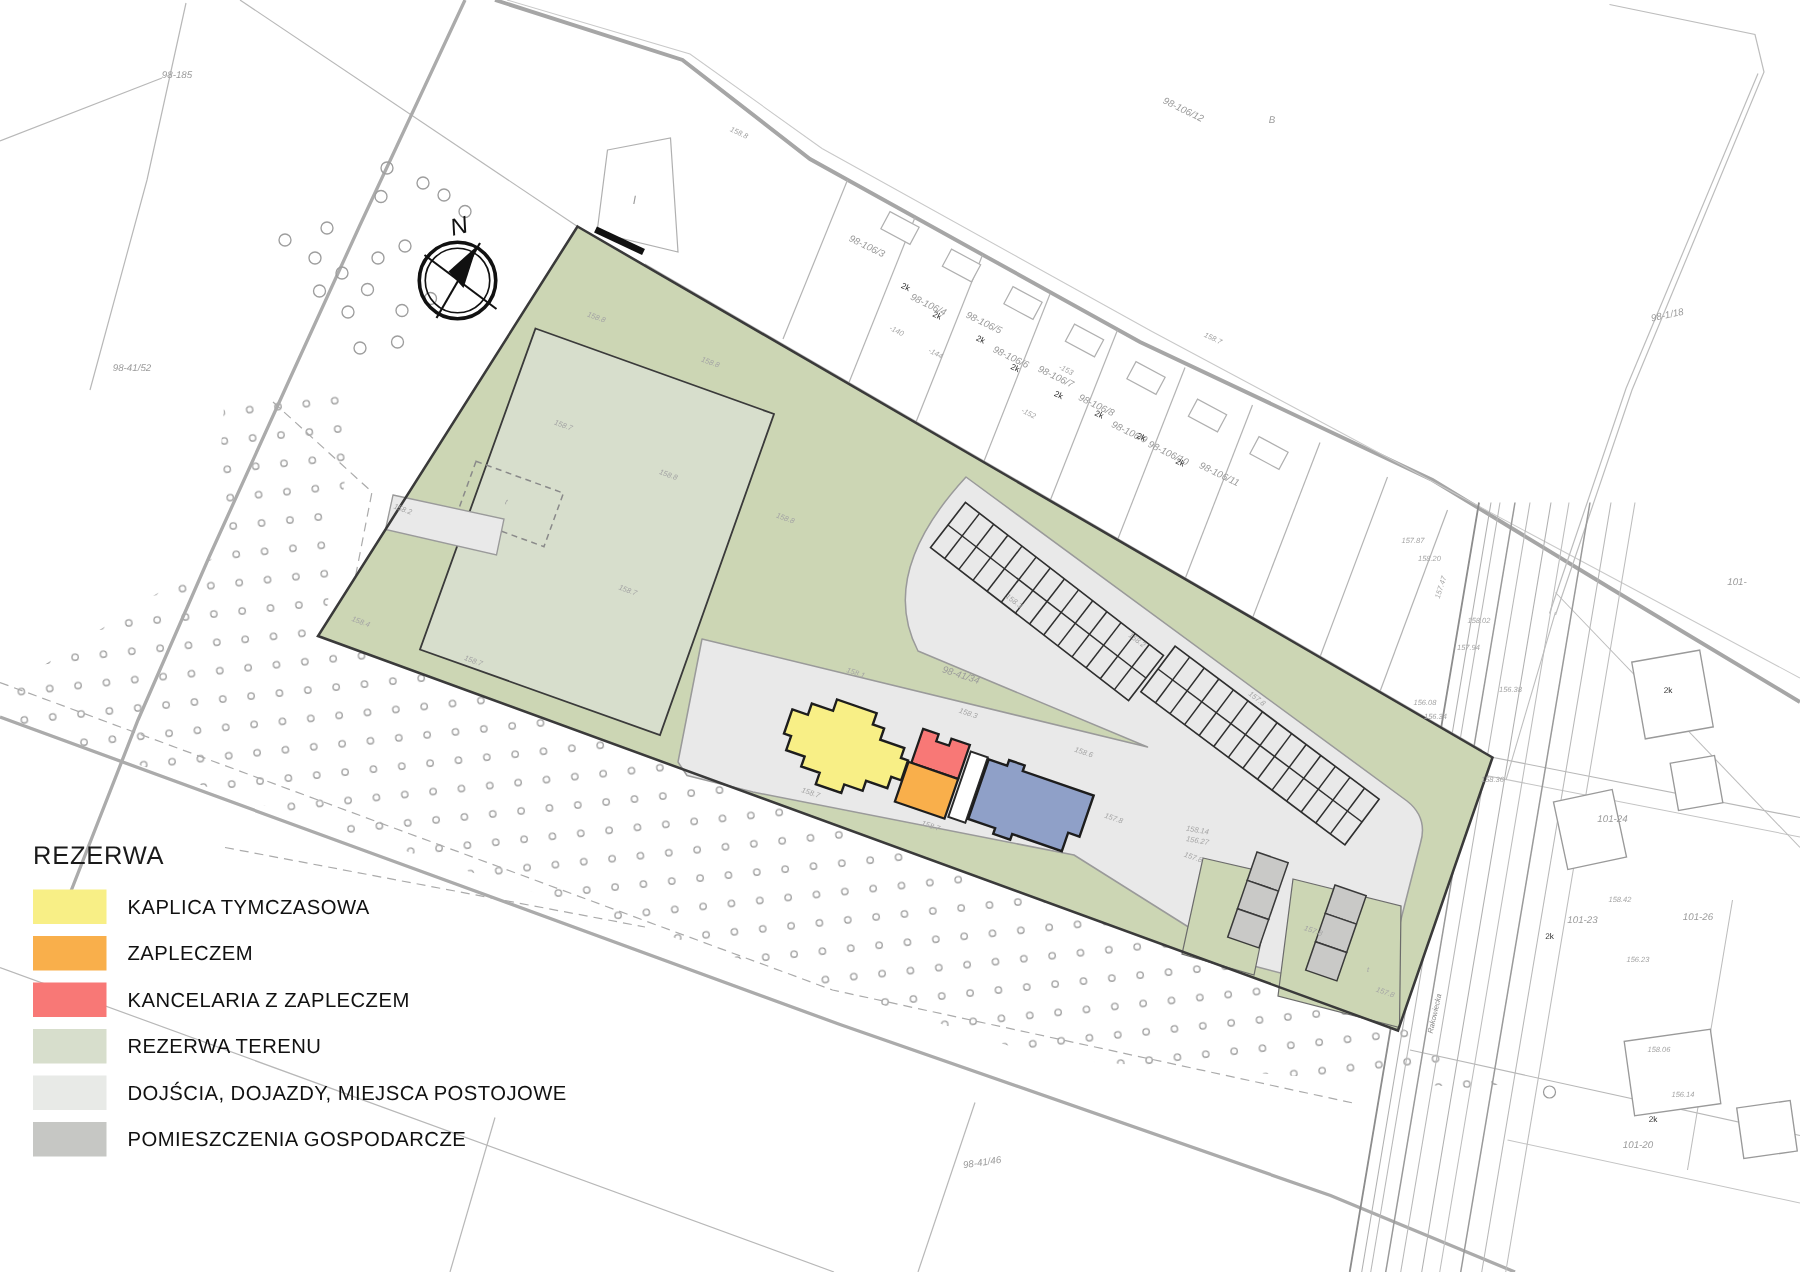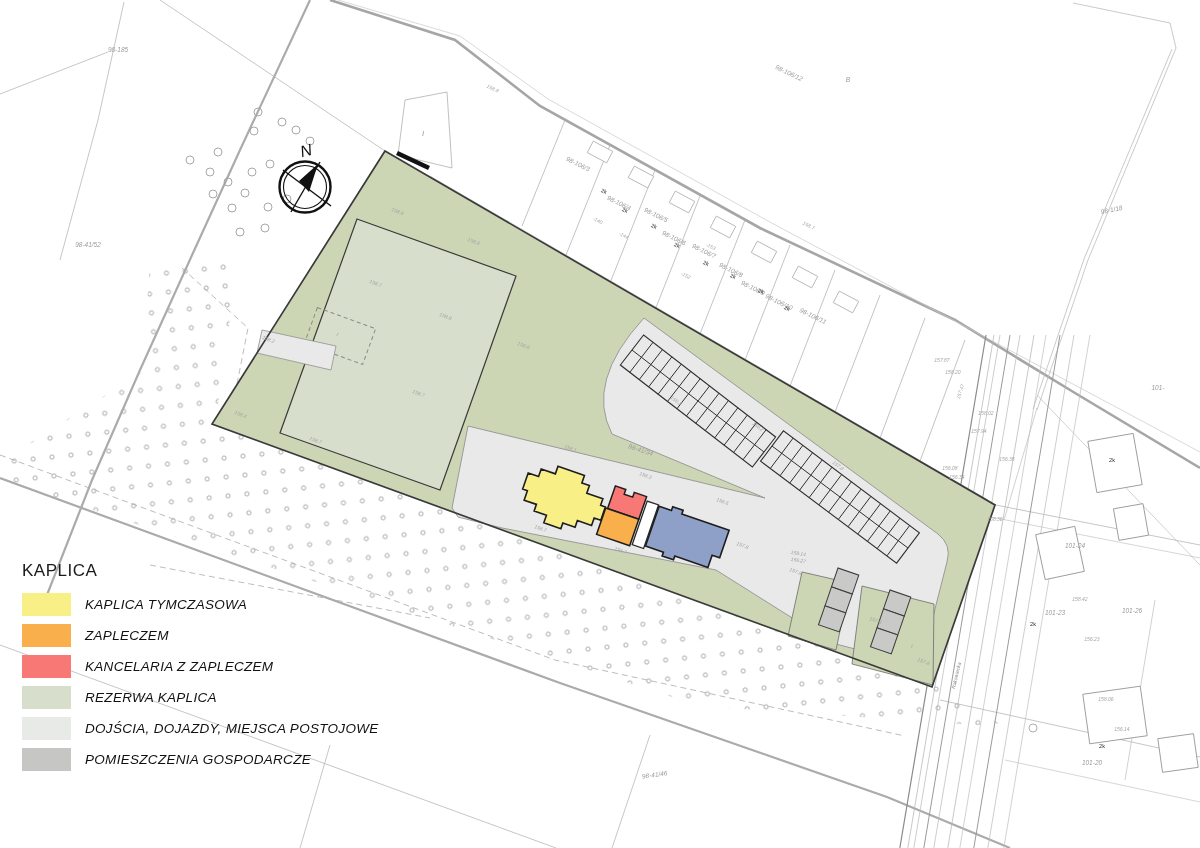--- a/index.html
+++ b/index.html
@@ -1,21 +1,21 @@
 <!DOCTYPE html>
 <html><head>
 <meta charset="utf-8">
 <style>
   html,body{margin:0;padding:0;background:#fff;}
   .stage{position:relative;width:1200px;height:848px;background:#fff;overflow:hidden;
          font-family:"Liberation Sans",sans-serif;}
   .stage svg{position:absolute;left:0;top:0;}
   .legend{position:absolute;left:22px;top:561px;}
   .legend-title{font-size:17px;line-height:19px;color:#1a1a1a;letter-spacing:.5px;margin-bottom:13px;}
-  .legend-row{display:flex;align-items:center;height:23px;margin-bottom:8px;font-style:italic;}
+  .legend-row{display:flex;align-items:center;height:23px;margin-bottom:8px;}
   .legend-swatch{width:49px;height:23px;margin-right:14px;flex:0 0 auto;}
   .legend-label{font-size:13.5px;color:#111;letter-spacing:.3px;white-space:nowrap;}
   
   text{font-family:"Liberation Sans",sans-serif;}
   .parcel{fill:#9b9b9b;font-size:6.5px;font-style:italic;text-anchor:middle;}
   .elev{fill:#a5a5a5;font-size:5px;font-style:italic;text-anchor:middle;}
   .mk2k{fill:#2a2a2a;font-size:5.5px;text-anchor:middle;}
   .street{fill:#8a8a8a;font-size:5px;font-style:italic;text-anchor:middle;}
   .compassN{font-size:16px;font-style:italic;fill:#111;}
   .parcelI{fill:#9b9b9b;font-size:8px;font-style:italic;text-anchor:middle;}
@@ -294,37 +294,37 @@
     <circle cx="305" cy="187" r="25.5" stroke-width="2.4"></circle>
     <circle cx="305" cy="187" r="21.5" stroke-width="1.1"></circle>
     <line x1="283" y1="170" x2="331" y2="206" stroke-width="1.4"></line>
     <line x1="291" y1="212" x2="320" y2="162" stroke-width="1.4"></line>
     <polygon points="318,164 299,181 309,192" fill="#111111" stroke="none"></polygon>
     <text class="compassN" x="300" y="156" transform="rotate(-14 306 150)" stroke="none" fill="#111">N</text>
   </g>
 </svg>
 
 <div class="legend">
-  <div class="legend-title">KAPLICA</div>
+  <div class="legend-title">REZERWA</div>
   <div id="legend-items">
         <div class="legend-row">
           <div class="legend-swatch" style="background: rgb(248, 239, 134);"></div>
           <span class="legend-label">KAPLICA TYMCZASOWA</span>
         </div>
         <div class="legend-row">
           <div class="legend-swatch" style="background: rgb(249, 175, 75);"></div>
           <span class="legend-label">ZAPLECZEM</span>
         </div>
         <div class="legend-row">
           <div class="legend-swatch" style="background: rgb(248, 120, 118);"></div>
           <span class="legend-label">KANCELARIA Z ZAPLECZEM</span>
         </div>
         <div class="legend-row">
           <div class="legend-swatch" style="background: rgb(215, 222, 204);"></div>
-          <span class="legend-label">REZERWA KAPLICA</span>
+          <span class="legend-label">REZERWA TERENU</span>
         </div>
         <div class="legend-row">
           <div class="legend-swatch" style="background: rgb(232, 234, 231);"></div>
           <span class="legend-label">DOJŚCIA, DOJAZDY, MIEJSCA POSTOJOWE</span>
         </div>
         <div class="legend-row">
           <div class="legend-swatch" style="background: rgb(198, 199, 196);"></div>
           <span class="legend-label">POMIESZCZENIA GOSPODARCZE</span>
         </div>
       </div>

